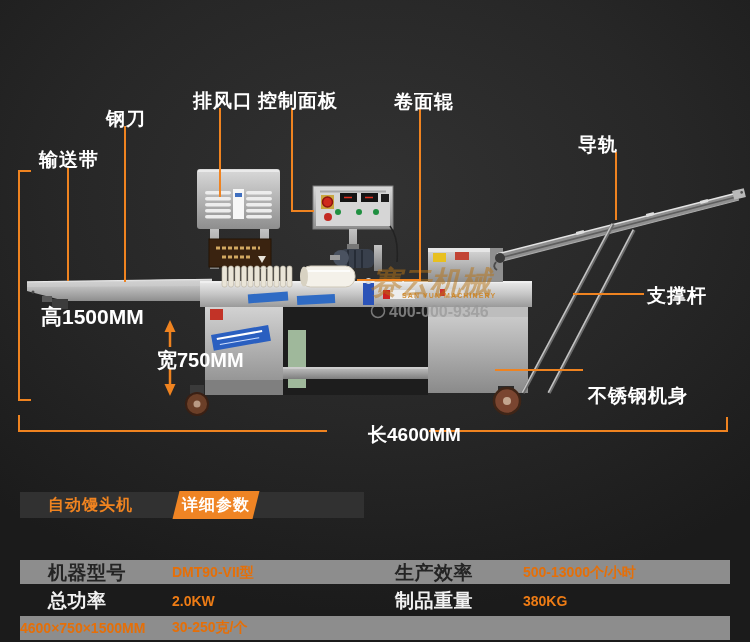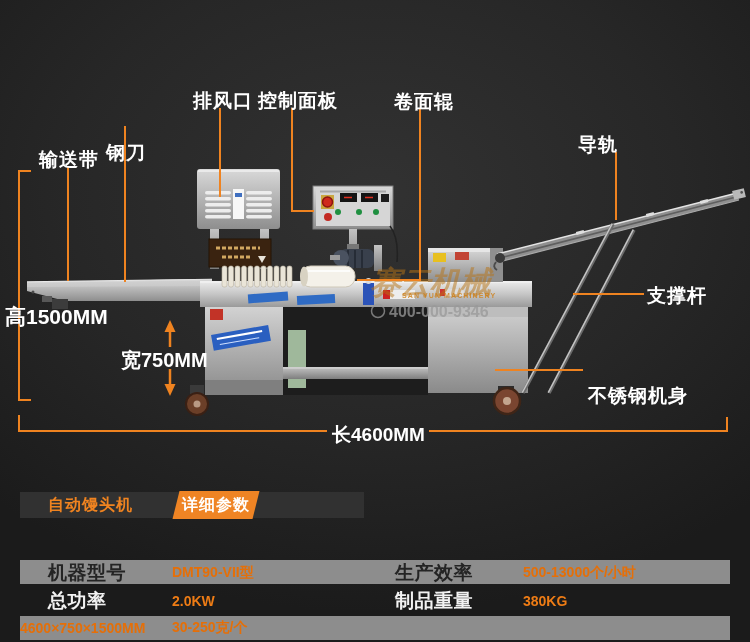--- a/index.html
+++ b/index.html
@@ -1,21 +1,21 @@
 <!DOCTYPE html>
 <html><head>
 <meta charset="utf-8">
 <style>
   html,body{margin:0;padding:0;}
   body{width:750px;height:642px;overflow:hidden;font-family:"Liberation Sans",sans-serif;}
   .stage{position:relative;width:750px;height:642px;
     background:radial-gradient(ellipse 560px 420px at 50% 30%, #323232 0%, #272727 55%, #1b1b1b 100%);}
   .lbl{position:absolute;color:#fff;font-weight:700;white-space:nowrap;}
   .callout{font-size:19px;letter-spacing:1px;}
-  .dim{font-size:20px;}
+  .dim{font-size:20px;margin-left:36px;}
   .spec-bar{position:absolute;left:20px;top:492px;width:344px;height:26px;background:#313131;display:flex;align-items:center;text-align:right;}
   .spec-title{color:#ef8320;font-size:16px;font-weight:700;margin-left:28px;letter-spacing:1px;}
   .spec-tab{position:absolute;left:176px;top:491px;width:80px;height:28px;background:#ef8424;transform:skewX(-14deg);display:flex;align-items:center;justify-content:center;}
   .spec-tab span{transform:skewX(14deg);color:#fff;font-size:16px;font-weight:700;letter-spacing:1px;}
   .spec-rows{position:absolute;left:20px;top:537px;width:710px;margin-top:23px;}
   .spec-row{height:24px;margin-bottom:4px;display:grid;grid-template-columns:152px 223px 128px auto;align-items:center;}
   .spec-row.gray{background:#8d8d8d;}
   .spec-row .lab{font-size:19px;font-weight:700;letter-spacing:0.5px;padding-left:28px;}
   .spec-row.gray .lab{color:#242424;}
   .spec-row.dark .lab{color:#f2f2f2;}
@@ -229,21 +229,21 @@
     <polygon points="170,320 164.5,332 175.5,332" fill="#ef8320"></polygon>
     <polygon points="170,396 164.5,384 175.5,384" fill="#ef8320"></polygon>
     <polyline points="19,415 19,431 327,431" stroke="#ef8320" stroke-width="2"></polyline>
     <polyline points="429,431 727,431 727,417" stroke="#ef8320" stroke-width="2"></polyline>
   </g>
 </svg>
 
 <div class="lbl callout" style="left:193px;top:88px;">排风口</div>
 <div class="lbl callout" style="left:258px;top:88px;">控制面板</div>
 <div class="lbl callout" style="left:394px;top:89px;">卷面辊</div>
-<div class="lbl callout" style="left:106px;top:106px;margin-top:34px;">钢刀</div>
+<div class="lbl callout" style="left:106px;top:106px;">钢刀</div>
 <div class="lbl callout" style="left:39px;top:147px;">输送带</div>
 <div class="lbl callout" style="left:578px;top:132px;">导轨</div>
 <div class="lbl callout" style="left:647px;top:283px;">支撑杆</div>
 <div class="lbl callout" style="left:588px;top:383px;">不锈钢机身</div>
 
 <div class="lbl dim" style="left:5px;top:303px;font-size:21px;">高1500MM</div>
 <div class="lbl dim" style="left:121px;top:347px;">宽750MM</div>
 <div class="lbl dim" style="left:332px;top:422px;font-size:19px;">长4600MM</div>
 
 <div class="spec-bar">

